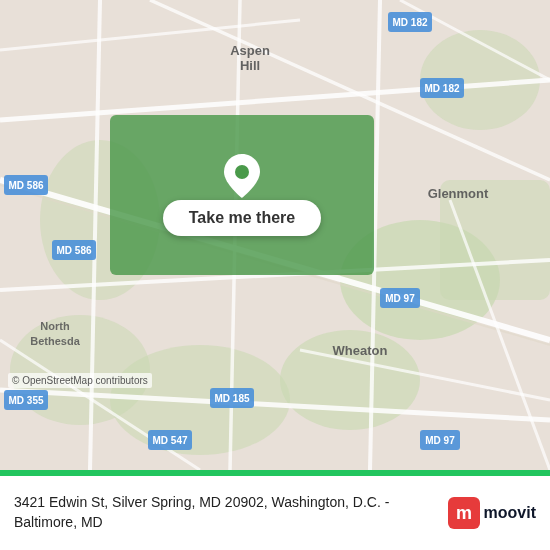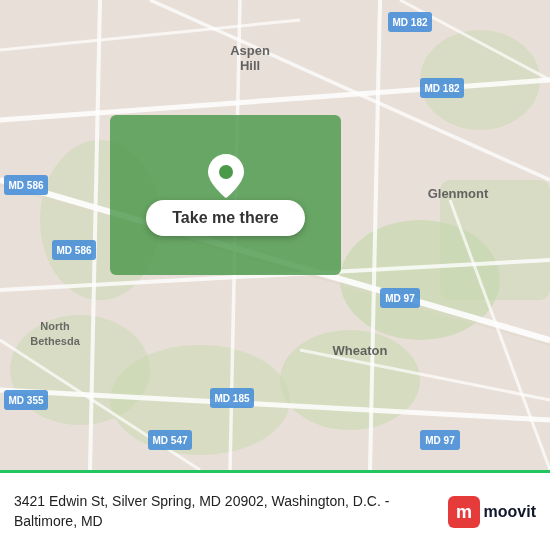--- a/index.html
+++ b/index.html
@@ -23,21 +23,21 @@
     #map-svg {
       width: 100%;
       height: 100%;
     }
 
     
     .map-overlay-box {
       position: absolute;
       top: 115px;
       left: 110px;
-      width: 231px;
+      width: 264px;
       height: 160px;
       background-color: rgba(76, 153, 76, 0.82);
       border-radius: 6px;
       display: flex;
       flex-direction: column;
       align-items: center;
       justify-content: center;
       gap: 2px;
     }
 
@@ -58,21 +58,21 @@
       cursor: pointer;
       box-shadow: 0 2px 6px rgba(0,0,0,0.25);
       white-space: nowrap;
     }
 
     
     #info-bar {
       width: 550px;
       height: 80px;
       background: white;
-      border-top: 3px solid #22c55e;
+      border-top: 6px solid #22c55e;
       display: flex;
       align-items: center;
       padding: 10px 14px;
       gap: 10px;
     }
 
     .copyright-text {
       position: absolute;
       bottom: 82px;
       left: 8px;
@@ -186,20 +186,21 @@
 
     <svg class="map-pin" viewBox="0 0 36 44" xmlns="http://www.w3.org/2000/svg">
       <path d="M18 0 C8 0 0 8 0 18 C0 30 18 44 18 44 C18 44 36 30 36 18 C36 8 28 0 18 0Z" fill="white"></path>
       <circle cx="18" cy="18" r="7" fill="#4a9a4a"></circle>
     </svg>
 
     <button class="take-me-there-btn">Take me there</button>
   </div>
 
   
+  <div class="copyright-text">© OpenStreetMap contributors</div>
 </div>
 
 <div id="info-bar">
   <span class="address-text">3421 Edwin St, Silver Spring, MD 20902, Washington, D.C. - Baltimore, MD</span>
 
   <div class="moovit-logo">
 
     <svg class="moovit-icon" viewBox="0 0 32 32" xmlns="http://www.w3.org/2000/svg">
       <rect width="32" height="32" rx="6" fill="#e63b3b"></rect>
       <text x="16" y="22" text-anchor="middle" font-size="18" font-weight="bold" fill="white">m</text>

